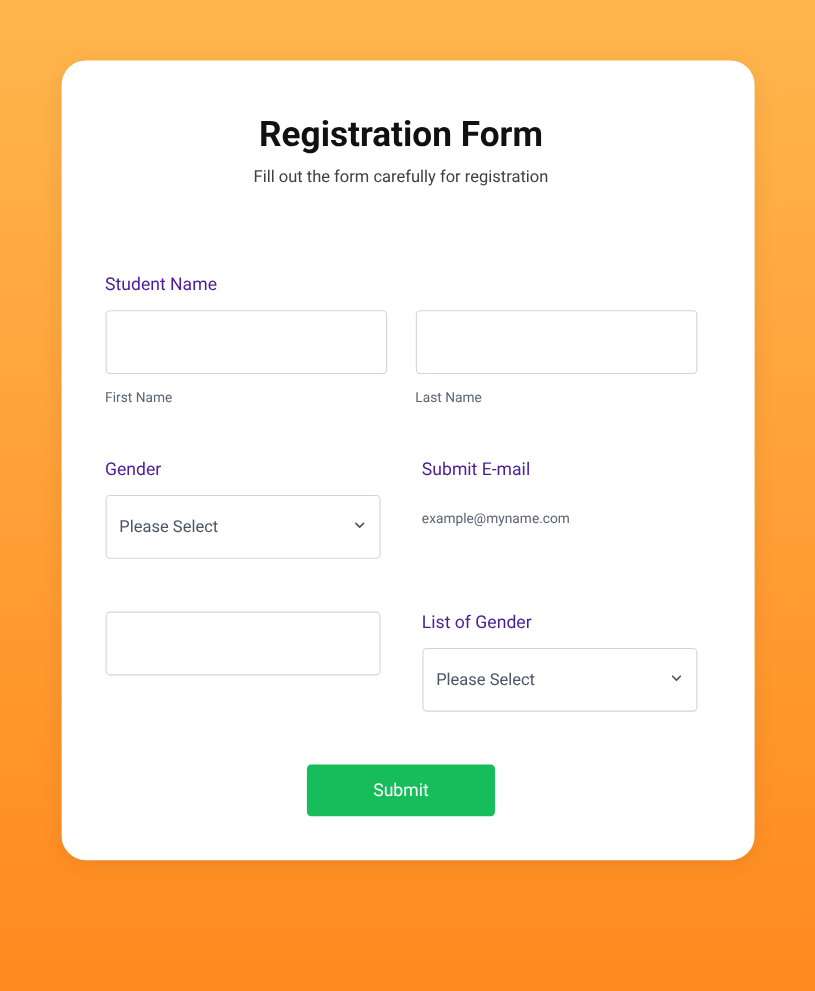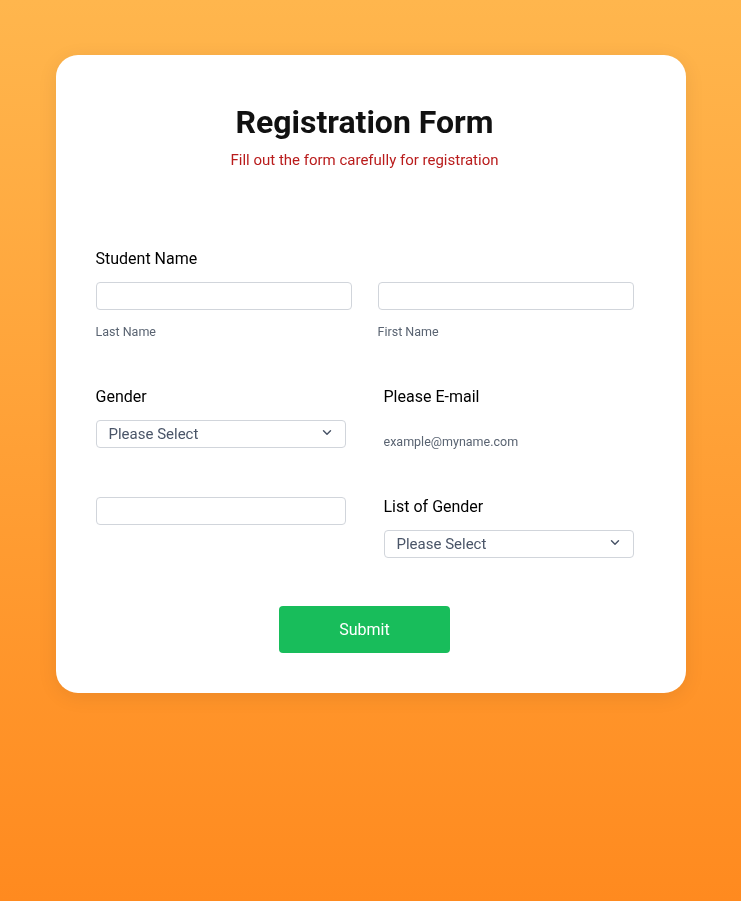--- a/index.html
+++ b/index.html
@@ -29,41 +29,41 @@
     margin-bottom: 80px;
   }
   .title {
     font-size: 32px;
     font-weight: 700;
     color: #111;
     margin-bottom: 10px;
   }
   .subtitle {
     font-size: 15px;
-    color: #b91c1c;
+    color: #404040;
   }
   .row {
     display: flex;
     gap: 38px;
     margin-bottom: 48px;
   }
   .field {
     flex: 1;
     display: flex;
     flex-direction: column;
   }
   .field-label {
     font-size: 16px;
-    color: #000000;
+    color: #4c1d95;
     font-weight: 400;
     margin-bottom: 14px;
   }
   .input, .select {
     width: 100%;
-    height: 28px;
+    height: 58px;
     border: 1px solid #d1d5db;
     border-radius: 4px;
     padding: 0 12px;
     font-size: 15px;
     color: #2d3748;
     background: #fff;
     font-family: inherit;
   }
   .input::placeholder {
     color: #8d97a8;
@@ -133,45 +133,45 @@
   <div class="header">
     <h1 class="title">Registration Form</h1>
     <p class="subtitle">Fill out the form carefully for registration</p>
   </div>
 
   <div class="student-name-row">
     <div class="field-label">Student Name</div>
     <div class="name-inputs">
       <div class="name-col">
         <input class="input" type="text" value="" style="">
-        <div class="sublabel">Last Name</div>
+        <div class="sublabel">First Name</div>
       </div>
       <div class="name-col">
         <input class="input" type="text" value="" style="">
-        <div class="sublabel">First Name</div>
+        <div class="sublabel">Last Name</div>
       </div>
     </div>
   </div>
 
   <div class="row">
     <div class="field">
       <div class="field-label">Gender</div>
       <div class="select-wrap">
         <select class="select">
           <option>Please Select</option>
         </select>
         <span class="chevron">
           <svg width="14" height="14" viewBox="0 0 24 24" fill="none" stroke="currentColor" stroke-width="2.5" stroke-linecap="round" stroke-linejoin="round">
               <polyline points="6 9 12 15 18 9"></polyline>
             </svg>
         </span>
       </div>
     </div>
     <div class="field">
-      <div class="field-label">Please E-mail</div>
+      <div class="field-label">Submit E-mail</div>
       <div class="sublabel">example@myname.com</div>
     </div>
   </div>
 
   <div class="row">
     <div class="field">
       <input class="input" type="text" value="" style="">
     </div>
     <div class="field">
       <div class="field-label">List of Gender</div>

